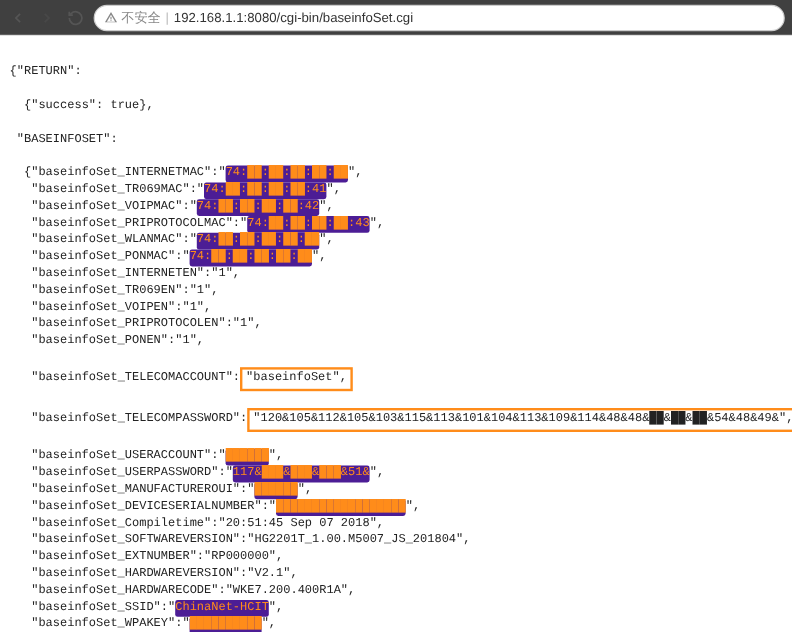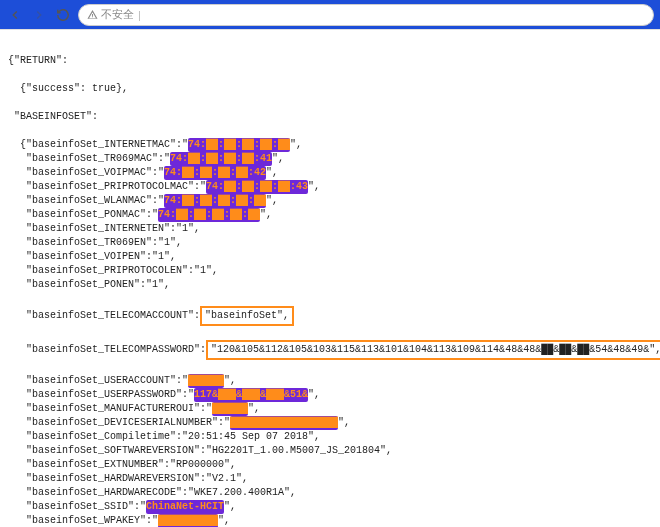--- a/index.html
+++ b/index.html
@@ -1,25 +1,25 @@
 <!DOCTYPE html>
 <html><head>
 <meta charset="utf-8">
 <style>
   * { margin: 0; padding: 0; box-sizing: border-box; }
   body { width: 660px; height: 527px; font-family: Arial, sans-serif; overflow: hidden; background: #fff; }
-  .toolbar { height: 30px; display: flex; align-items: center; padding: 0 6px; gap: 6px; background: #1d4ed8; border-bottom: 1px solid #e0e0e0; }
+  .toolbar { height: 30px; display: flex; align-items: center; padding: 0 6px; gap: 6px; background: #404040; border-bottom: 1px solid #e0e0e0; }
   .tool-icon { width: 18px; height: 18px; display: flex; align-items: center; justify-content: center; color: #555; cursor: pointer; }
   .tool-icon svg { display: block; }
   .addr { flex: 1; height: 22px; border: 1px solid #ccc; border-radius: 11px; display: flex; align-items: center; padding: 0 8px; font-size: 11px; color: #333; gap: 4px; background: #fff; }
   .warn { display: flex; align-items: center; gap: 3px; color: #888; }
   .sep { color: #bbb; }
   .content { padding: 10px 8px; font-family: Consolas, "Courier New", monospace; font-size: 10px; color: #222; white-space: pre; line-height: 14px; position: relative; }
   .line { display: block; }
-  .redact { background: #6d28d9; border-radius: 2px; display: inline-block; color: #ff8c1a; font-weight: bold; }
+  .redact { background: #4c1d95; border-radius: 2px; display: inline-block; color: #ff8c1a; }
   .boxed { border: 2px solid #ff8c1a; padding: 1px 3px; display: inline-block; }
 </style>
 </head>
 <body>
 
 <div class="toolbar">
   <span class="tool-icon">
     <svg width="14" height="14" viewBox="0 0 24 24" fill="none" stroke="currentColor" stroke-width="2.5">
         <polyline points="15 18 9 12 15 6"></polyline>
       </svg>
@@ -36,20 +36,21 @@
       </svg>
   </span>
   <div class="addr">
     <span class="warn">
       <svg width="11" height="11" viewBox="0 0 24 24" fill="currentColor">
           <path d="M12 2 1 21h22L12 2zm0 5 7.5 13h-15L12 7zm-1 4v4h2v-4h-2zm0 5v2h2v-2h-2z"></path>
         </svg>
       <span>不安全</span>
     </span>
     <span class="sep">|</span>
+    <span>192.168.1.1:8080/cgi-bin/baseinfoSet.cgi</span>
   </div>
 </div>
 
 <div class="content">
 <span class="line">{"<span>RETURN</span>":</span>
 <span class="line">  {"<span>success</span>": <span>true</span>},</span>
 <span class="line"> "<span>BASEINFOSET</span>":</span>
 <span class="line">  {"baseinfoSet_INTERNETMAC":"<span class="redact">74:██:██:██:██:██</span>",</span><span class="line">   "baseinfoSet_TR069MAC":"<span class="redact">74:██:██:██:██:41</span>",</span><span class="line">   "baseinfoSet_VOIPMAC":"<span class="redact">74:██:██:██:██:42</span>",</span><span class="line">   "baseinfoSet_PRIPROTOCOLMAC":"<span class="redact">74:██:██:██:██:43</span>",</span><span class="line">   "baseinfoSet_WLANMAC":"<span class="redact">74:██:██:██:██:██</span>",</span><span class="line">   "baseinfoSet_PONMAC":"<span class="redact">74:██:██:██:██:██</span>",</span><span class="line">   "baseinfoSet_INTERNETEN":"1",</span><span class="line">   "baseinfoSet_TR069EN":"1",</span><span class="line">   "baseinfoSet_VOIPEN":"1",</span><span class="line">   "baseinfoSet_PRIPROTOCOLEN":"1",</span><span class="line">   "baseinfoSet_PONEN":"1",</span>
 <span class="line">   "<span>baseinfoSet_TELECOMACCOUNT</span>":<span class="boxed">"<span>baseinfoSet</span>",</span></span>
 <span class="line">   "<span>baseinfoSet_TELECOMPASSWORD</span>":<span class="boxed">"<span>120&amp;105&amp;112&amp;105&amp;103&amp;115&amp;113&amp;101&amp;104&amp;113&amp;109&amp;114&amp;48&amp;48&amp;██&amp;██&amp;██&amp;54&amp;48&amp;49&amp;</span>",</span></span>

